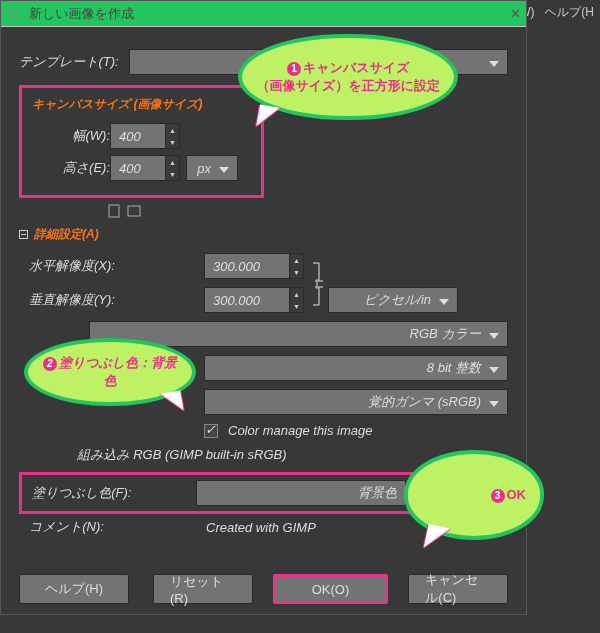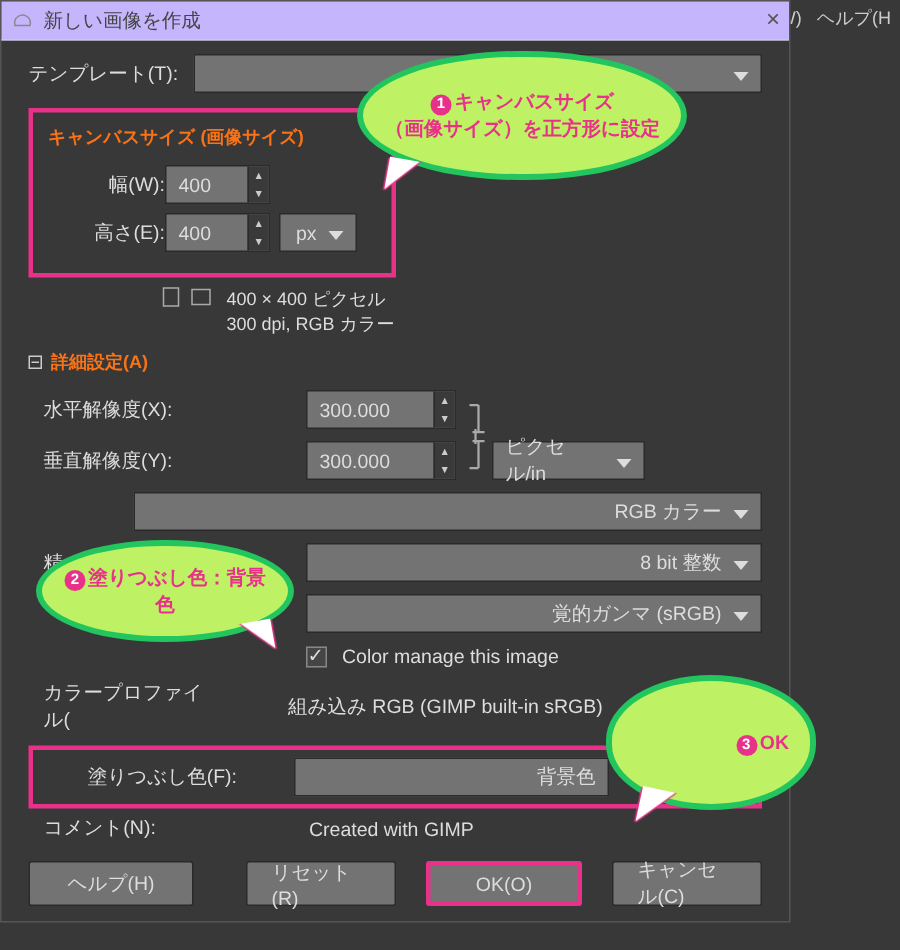--- a/index.html
+++ b/index.html
@@ -1,22 +1,22 @@
 <!DOCTYPE html>
 <html><head>
 <meta charset="utf-8">
 <style>
   * { box-sizing: border-box; margin: 0; padding: 0; font-family: "Yu Gothic UI", "Meiryo", sans-serif; }
   body { background: #383838; color: #ddd; font-size: 13px; width: 600px; height: 633px; overflow: hidden; position: relative; }
   .menubar { position: absolute; top: 4px; right: 6px; font-size: 12px; color: #ccc; display: flex; gap: 10px; }
   .dialog { position: absolute; top: 0; left: 0; width: 527px; height: 615px; background: #383838; border: 1px solid #555; }
-  .titlebar { height: 26px; background: #c4b5fd; display: flex; align-items: center; padding: 0 6px; color: #444; font-size: 13px; border-bottom: 1px solid #ccc; }
+  .titlebar { height: 26px; background: #22c55e; display: flex; align-items: center; padding: 0 6px; color: #444; font-size: 13px; border-bottom: 1px solid #ccc; }
   .titlebar .ticon { width: 16px; height: 16px; margin-right: 6px; display: inline-flex; align-items: center; justify-content: center; color: #888; }
   .titlebar .close { margin-left: auto; color: #555; font-size: 16px; cursor: pointer; }
-  .body { padding: 9px 18px 10px 18px; }
+  .body { padding: 22px 18px 10px 18px; font-style: italic; }
   .row { display: flex; align-items: center; margin-bottom: 10px; }
   .label { color: #ddd; font-size: 13px; }
   .select, .textin, .num, .btn { background: #737373; border: 1px solid #2a2a2a; color: #ddd; height: 26px; display: flex; align-items: center; padding: 0 8px; font-size: 13px; }
   .select { justify-content: flex-end; }
   .chev::after { content: ""; display: inline-block; border-left: 5px solid transparent; border-right: 5px solid transparent; border-top: 6px solid #ddd; margin-left: 8px; }
   .num { justify-content: space-between; width: 70px; padding: 0 0 0 8px; }
   .spin { display: flex; flex-direction: column; width: 14px; background: #3a3a3a; height: 100%; }
   .spin div { flex: 1; display: flex; align-items: center; justify-content: center; font-size: 7px; color: #ccc; border-left: 1px solid #2a2a2a; }
   .section-title { font-weight: bold; color: #f97316; font-size: 12px; margin: 6px 0 10px 0; display: flex; align-items: center; }
   .section-title .minus { display: inline-block; width: 9px; height: 9px; border: 1px solid #ccc; margin-right: 6px; position: relative; }
@@ -30,32 +30,32 @@
   .icon-sm { width: 14px; height: 14px; display: inline-flex; align-items: center; justify-content: center; }
   .adv-row { display: flex; align-items: center; margin-bottom: 8px; padding-left: 10px; }
   .adv-row .label { width: 115px; }
   .num-wide { width: 100px; }
   .link-icon { width: 18px; display: flex; flex-direction: column; align-items: center; color: #aaa; font-size: 14px; margin: 0 4px; }
   .full-select { flex: 1; }
   .cbx { width: 14px; height: 14px; border: 1px solid #888; margin-right: 8px; display: inline-block; background: #454545; position: relative; }
   .cbx.checked::after { content: "✓"; position: absolute; top: -3px; left: 0; font-size: 13px; color: #ddd; }
   .readonly { color: #ddd; padding-left: 2px; }
   .fill-box { border: 3px solid #e83289; padding: 5px 6px; display: flex; align-items: center; margin: 4px 0; }
-  .fill-box .label { width: 130px; padding-left: 4px; text-align: right; }
+  .fill-box .label { width: 130px; padding-left: 4px; }
   .btnbar { position: absolute; bottom: 10px; left: 18px; right: 18px; display: flex; gap: 20px; }
   .btn { flex: 0 0 auto; justify-content: center; cursor: pointer; border-radius: 2px; padding: 0 16px; height: 30px; }
   .btn.help { width: 110px; }
   .btn.reset { width: 100px; margin-left: auto; }
-  .btn.ok { width: 104px; border: 3px solid #e83289; }
+  .btn.ok { width: 115px; border: 3px solid #e83289; }
   .btn.cancel { width: 100px; }
   
   .bubble { position: absolute; background: #bef264; border: 4px solid #22c55e; border-radius: 50% / 50%; color: #e83289; font-size: 13px; display: flex; align-items: center; justify-content: flex-end; text-align: center; padding: 10px 14px; line-height: 1.4; font-weight: bold; }
   .bub1 { top: 34px; left: 238px; width: 220px; height: 86px; border-radius: 110px / 44px; }
   .bub1::after { content: ""; position: absolute; left: 16px; bottom: -12px; width: 0; height: 0; border-right: 20px solid transparent; border-top: 22px solid #fff; filter: drop-shadow(-1px 1px 0 #e83289) drop-shadow(1px 0 0 #e83289); transform: rotate(10deg); }
-  .bub2 { top: 360px; left: 24px; width: 172px; height: 68px; border-radius: 90px / 36px; }
+  .bub2 { top: 338px; left: 24px; width: 172px; height: 68px; border-radius: 90px / 36px; font-style: italic; }
   .bub2::after { content: ""; position: absolute; right: 10px; bottom: -10px; width: 0; height: 0; border-left: 20px solid transparent; border-top: 20px solid #fff; filter: drop-shadow(1px 1px 0 #e83289) drop-shadow(-1px 0 0 #e83289); transform: rotate(-10deg); }
   .bub3 { top: 450px; left: 404px; width: 140px; height: 90px; border-radius: 74px / 46px; }
   .bub3::after { content: ""; position: absolute; left: 18px; bottom: -14px; width: 0; height: 0; border-right: 22px solid transparent; border-top: 24px solid #fff; filter: drop-shadow(-1px 1px 0 #e83289) drop-shadow(1px 0 0 #e83289); transform: rotate(12deg); }
   .circ { display: inline-block; width: 14px; height: 14px; border-radius: 50%; background: #e83289; color: #fff; font-size: 10px; line-height: 14px; text-align: center; margin-right: 2px; font-weight: bold; }
   .unit-select { width: 52px; margin-left: 6px; }
 </style>
 </head>
 <body>
 
 <div class="menubar">
@@ -117,24 +117,20 @@
             <svg width="12" height="14" viewBox="0 0 12 14">
               <rect x="1" y="1" width="10" height="12" fill="none" stroke="#aaa"></rect>
             </svg>
           </span>
         <span class="icon-sm">
             <svg width="14" height="12" viewBox="0 0 14 12">
               <rect x="1" y="1" width="12" height="10" fill="none" stroke="#aaa"></rect>
             </svg>
           </span>
       </div>
-      <div>
-        <div>400 × 400 ピクセル</div>
-        <div>300 dpi, RGB カラー</div>
-      </div>
     </div>
 
     <div class="section-title">
         <span class="minus"></span>
         <span>詳細設定(A)</span>
       </div>
 
     <div style="position:relative">
       <div class="adv-row">
         <span class="label">水平解像度(X):</span>
@@ -156,21 +152,21 @@
         <span class="label">垂直解像度(Y):</span>
         <div style="width:60px"></div>
         <div class="num num-wide">
             <span>300.000</span>
             <div class="spin">
               <div>▲</div>
               <div>▼</div>
             </div>
           </div>
         <div style="width:24px"></div>
-        <div class="select" style="width:102px">
+        <div class="select" style="width:130px">
             <span>ピクセル/in</span>
             <span class="chev"></span>
           </div>
       </div>
     </div>
 
     <div class="adv-row">
       <div style="width:60px"></div>
       <div class="select full-select">
           <span>RGB カラー</span>
@@ -193,21 +189,20 @@
           <span class="chev"></span>
         </div>
     </div>
     <div class="adv-row">
       <span class="label"></span>
       <div style="width:60px"></div>
       <span class="cbx checked"></span>
       <span class="readonly">Color manage this image</span>
     </div>
     <div class="adv-row">
-      <span class="label">カラープロファイル(</span>
       <div style="width:46px"></div>
       <span class="readonly">組み込み  RGB (GIMP built-in sRGB)</span>
     </div>
 
     <div class="fill-box">
       <span class="label">塗りつぶし色(F):</span>
       <div style="width:38px"></div>
       <div class="select" style="flex:1; max-width:210px">
           <span>背景色</span>
         </div>

